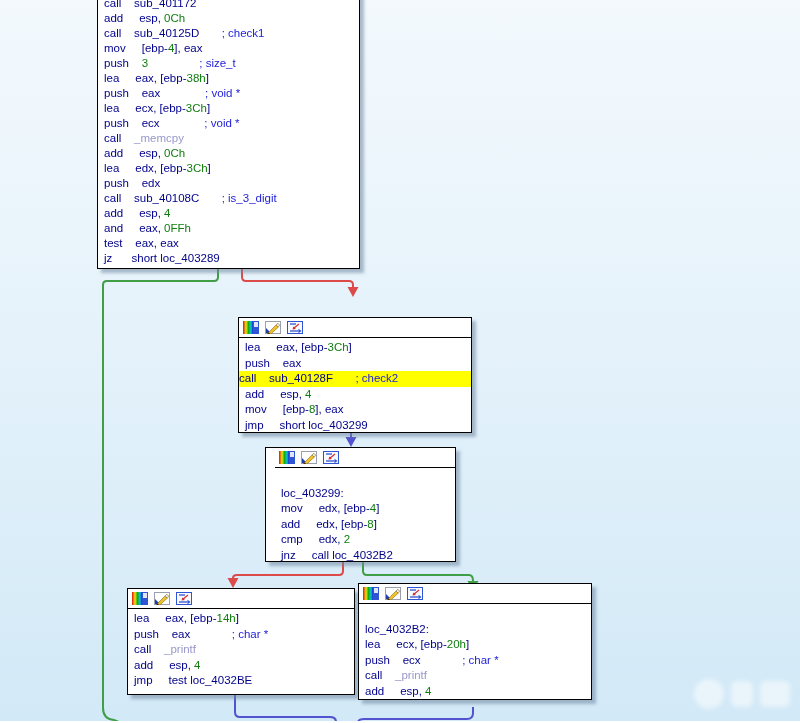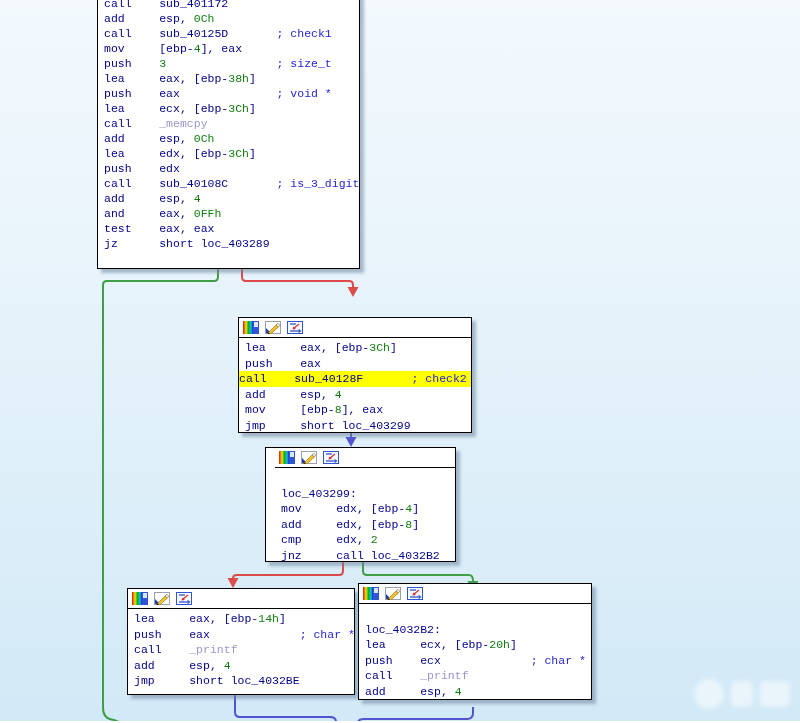--- a/index.html
+++ b/index.html
@@ -1,20 +1,20 @@
 <!DOCTYPE html>
 <html><head>
 <meta charset="utf-8">
 <style>
   html,body{margin:0;padding:0;}
   body{width:800px;height:723px;overflow:hidden;}
   .canvas{
     position:relative;width:800px;height:721px;overflow:hidden;
     background:linear-gradient(180deg,#f3f9fd 0%,#e9f4fb 35%,#d2e9f7 100%);
-    font-family:Liberation Mono, monospace;
+    font-family:Liberation Sans, sans-serif;
   }
   #edge-layer{position:absolute;left:0;top:0;width:800px;height:723px;pointer-events:none;}
   .block{
     position:absolute;background:#ffffff;border:1px solid #000000;
     box-shadow:4px 4px 3px rgba(110,135,160,0.55);
   }
   .titlebar{
     height:19px;border-bottom:1px solid #000000;background:#ffffff;
     display:flex;align-items:center;gap:6px;padding-left:4px;
   }
@@ -56,20 +56,21 @@
       <div class="block" style="left: 97px; top: -7px; width: 261px; height: 274px;">
         <div class="body" style="line-height: 15px;">
           <div class="code-line"><span class="m">call    </span><span class="t">sub_401172</span></div>
           <div class="code-line"><span class="m">add     </span><span class="t">esp, </span><span class="n">0Ch</span></div>
           <div class="code-line"><span class="m">call    </span><span class="t">sub_40125D</span><span class="t">       </span><span class="c">; check1</span></div>
           <div class="code-line"><span class="m">mov     </span><span class="t">[ebp-</span><span class="n">4</span><span class="t">], eax</span></div>
           <div class="code-line"><span class="m">push    </span><span class="n">3</span><span class="t">                </span><span class="c">; size_t</span></div>
           <div class="code-line"><span class="m">lea     </span><span class="t">eax, [ebp-</span><span class="n">38h</span><span class="t">]</span></div>
           <div class="code-line"><span class="m">push    </span><span class="t">eax</span><span class="t">              </span><span class="c">; void *</span></div>
           <div class="code-line"><span class="m">lea     </span><span class="t">ecx, [ebp-</span><span class="n">3Ch</span><span class="t">]</span></div>
+          <div class="code-line"><span class="m">push    </span><span class="t">ecx</span><span class="t">              </span><span class="c">; void *</span></div>
           <div class="code-line"><span class="m">call    </span><span class="x">_memcpy</span></div>
           <div class="code-line"><span class="m">add     </span><span class="t">esp, </span><span class="n">0Ch</span></div>
           <div class="code-line"><span class="m">lea     </span><span class="t">edx, [ebp-</span><span class="n">3Ch</span><span class="t">]</span></div>
           <div class="code-line"><span class="m">push    </span><span class="t">edx</span></div>
           <div class="code-line"><span class="m">call    </span><span class="t">sub_40108C</span><span class="t">       </span><span class="c">; is_3_digit</span></div>
           <div class="code-line"><span class="m">add     </span><span class="t">esp, </span><span class="n">4</span></div>
           <div class="code-line"><span class="m">and     </span><span class="t">eax, </span><span class="n">0FFh</span></div>
           <div class="code-line"><span class="m">test    </span><span class="t">eax, eax</span></div>
           <div class="code-line"><span class="m">jz      </span><span class="t">short loc_403289</span></div>
         </div>
@@ -186,21 +187,21 @@
       <polygon points="5.5,8.5 9,8 6.2,5.5" fill="#d43030"></polygon>
       <path d="M3,10 H11.5" stroke="#2f55d4" stroke-width="1.3" fill="none"></path>
       <polygon points="11.5,7.8 11.5,12.2 14.5,10" fill="#2f55d4"></polygon>
     </svg>
   </div>
 <div class="body" style="line-height: 15.5px;">
           <div class="code-line"><span class="m">lea     </span><span class="t">eax, [ebp-</span><span class="n">14h</span><span class="t">]</span></div>
           <div class="code-line"><span class="m">push    </span><span class="t">eax</span><span class="t">             </span><span class="c">; char *</span></div>
           <div class="code-line"><span class="m">call    </span><span class="x">_printf</span></div>
           <div class="code-line"><span class="m">add     </span><span class="t">esp, </span><span class="n">4</span></div>
-          <div class="code-line"><span class="m">jmp     </span><span class="t">short loc_4032BE</span></div>
+          <div class="code-line"><span class="m">jmp     </span><span class="t">test loc_4032BE</span></div>
         </div>
       </div>
       <div class="block" style="left: 358px; top: 583px; width: 232px; height: 115px;">
   <div class="titlebar">
     <svg class="icon" viewBox="0 0 16 13" xmlns="http://www.w3.org/2000/svg">
       <defs>
         <linearGradient id="rainbow" x1="0" y1="0" x2="1" y2="0">
           <stop offset="0" stop-color="#e01010"></stop>
           <stop offset="0.3" stop-color="#f0e010"></stop>
           <stop offset="0.55" stop-color="#10b010"></stop>

